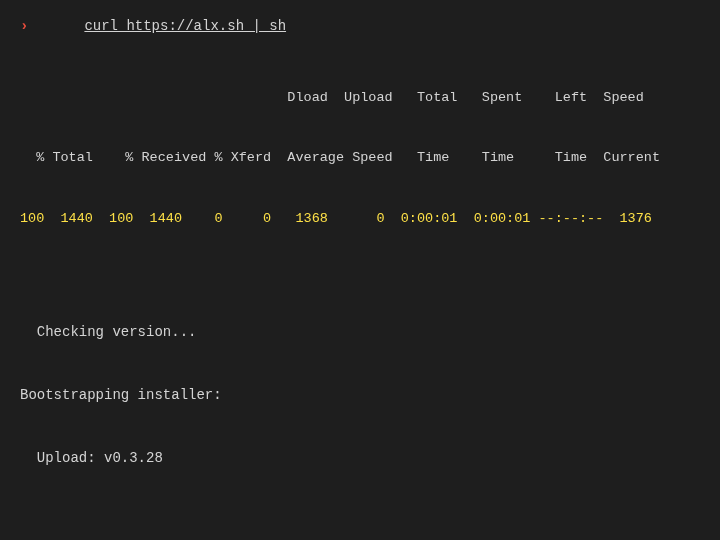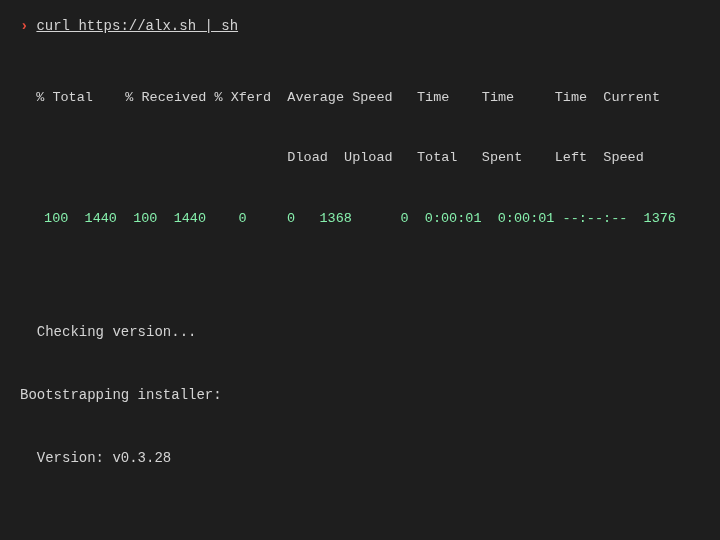--- a/index.html
+++ b/index.html
@@ -34,60 +34,60 @@
 
     .prompt-arrow {
       color: #e74c3c;
       margin-right: 8px;
       font-weight: bold;
     }
 
     .command-text {
       color: #d4d4d4;
       text-decoration: underline;
+      margin-left: 48px;
     }
 
     .curl-table {
       margin-bottom: 4px;
       white-space: pre;
       font-size: 13.5px;
     }
 
     .curl-table .header-row {
       color: #d4d4d4;
     }
 
     .curl-table .data-row {
-      color: #86efac;
-      text-align: center;
+      color: #fde047;
     }
 
     .bootstrap-section {
       margin-top: 10px;
       margin-bottom: 10px;
       white-space: pre;
     }
   </style>
 </head>
 <body>
 
 <div class="terminal">
 
   <div class="command-line">
     <span class="prompt-arrow">›</span>
     <span class="command-text">curl https://alx.sh | sh</span>
   </div>
 
   <div class="curl-table">
+    <div class="header-row">                                 Dload  Upload   Total   Spent    Left  Speed</div>
     <div class="header-row">  % Total    % Received % Xferd  Average Speed   Time    Time     Time  Current</div>
-    <div class="header-row">                                 Dload  Upload   Total   Spent    Left  Speed</div>
     <div class="data-row">100  1440  100  1440    0     0   1368      0  0:00:01  0:00:01 --:--:--  1376</div>
   </div>
 
   <div class="bootstrap-section">
     <div>  Checking version...</div>
     <div>Bootstrapping installer:</div>
-    <div>  Version: v0.3.28</div>
+    <div>  Upload: v0.3.28</div>
     
     
   </div>
 
 </div>
 
 </body></html>

